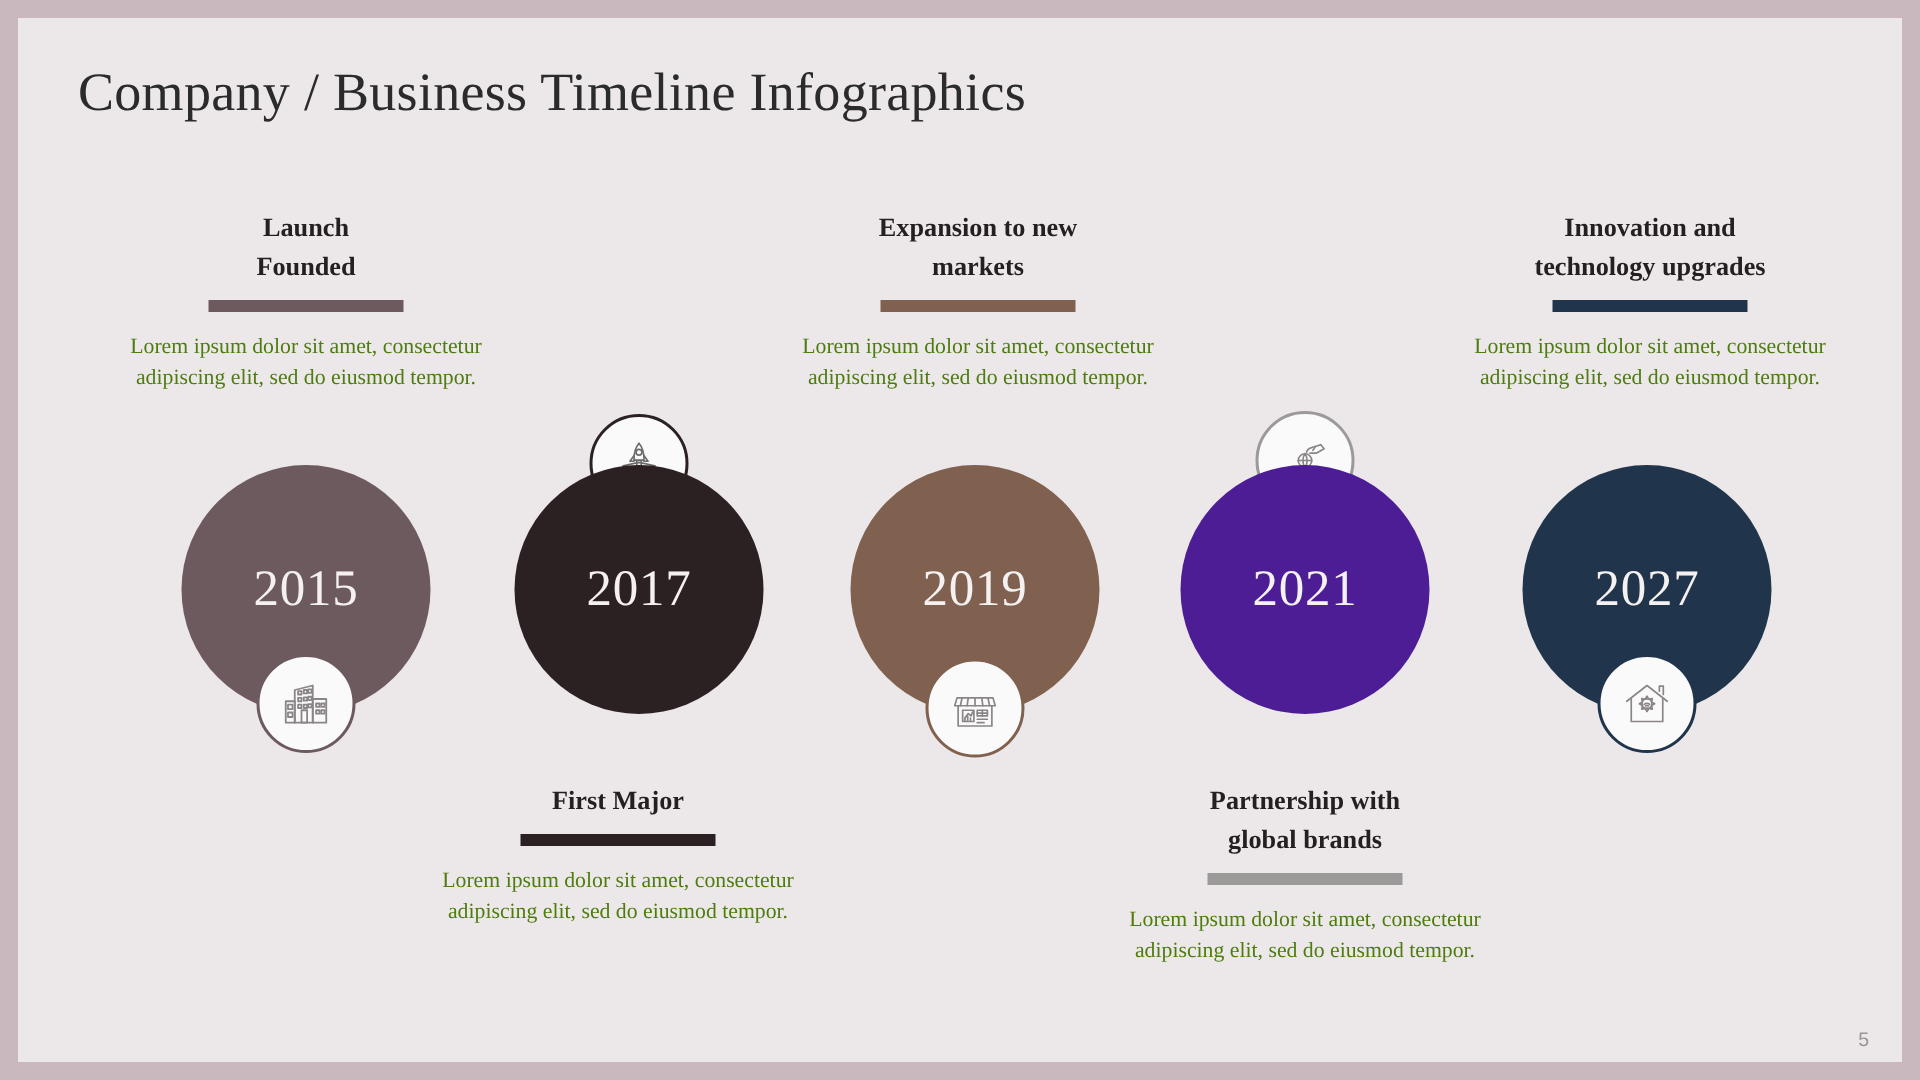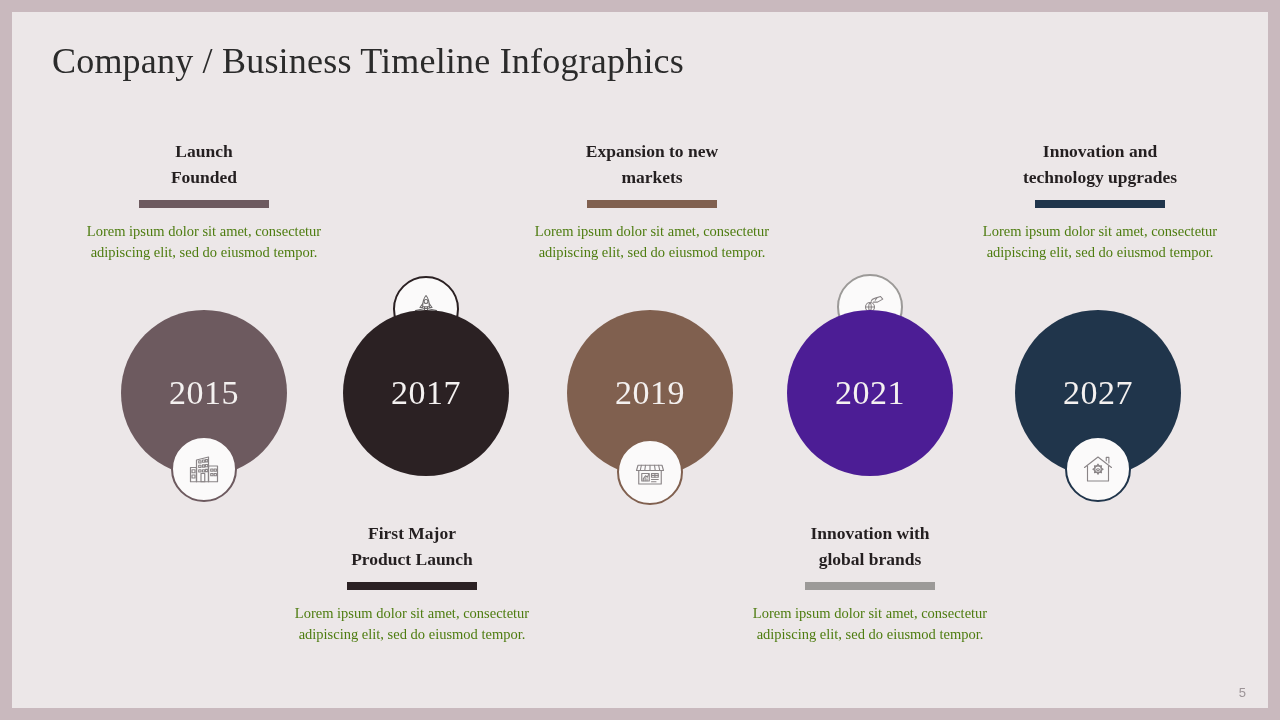--- a/index.html
+++ b/index.html
@@ -154,21 +154,20 @@
         <path d="M17 30 L17 41.5 M31 30 L31 41.5"></path>
         <path d="M24 28.5 L24 43"></path>
       </svg>
     </div>
     <div class="year-circle" style="left:331px; top:298px; background:#2b2123;">
       <span class="year-text">2017</span>
     </div>
     <div class="m-label-block" style="left:275px; top:508px;">
       <div class="m-title">
         <div>First Major</div>
-        <div>Product Launch</div>
       </div>
       <div class="m-bar" style="background:#2b2123;"></div>
       <div class="m-desc">Lorem ipsum dolor sit amet, consectetur adipiscing elit, sed do eiusmod tempor.</div>
     </div>
   </div>
 
   <div class="milestone">
     <div class="m-label-block" style="left:515px; top:126px;">
       <div class="m-title">
         <div>Expansion to new</div>
@@ -206,21 +205,21 @@
         <path d="M10 38 L18 35.5 C20.5 35 22 33.5 22.5 31.5"></path>
         <path d="M10 38 L7 34.5 L14 30.5 L19.5 30.5"></path>
         <path d="M15 36 L17 33"></path>
       </svg>
     </div>
     <div class="year-circle" style="left:775px; top:298px; background:#4c1d95;">
       <span class="year-text">2021</span>
     </div>
     <div class="m-label-block" style="left:733px; top:508px;">
       <div class="m-title">
-        <div>Innovation with</div>
+        <div>Partnership with</div>
         <div>global brands</div>
       </div>
       <div class="m-bar" style="background:#9c9a98;"></div>
       <div class="m-desc">Lorem ipsum dolor sit amet, consectetur adipiscing elit, sed do eiusmod tempor.</div>
     </div>
   </div>
 
   <div class="milestone">
     <div class="m-label-block" style="left:963px; top:126px;">
       <div class="m-title">

